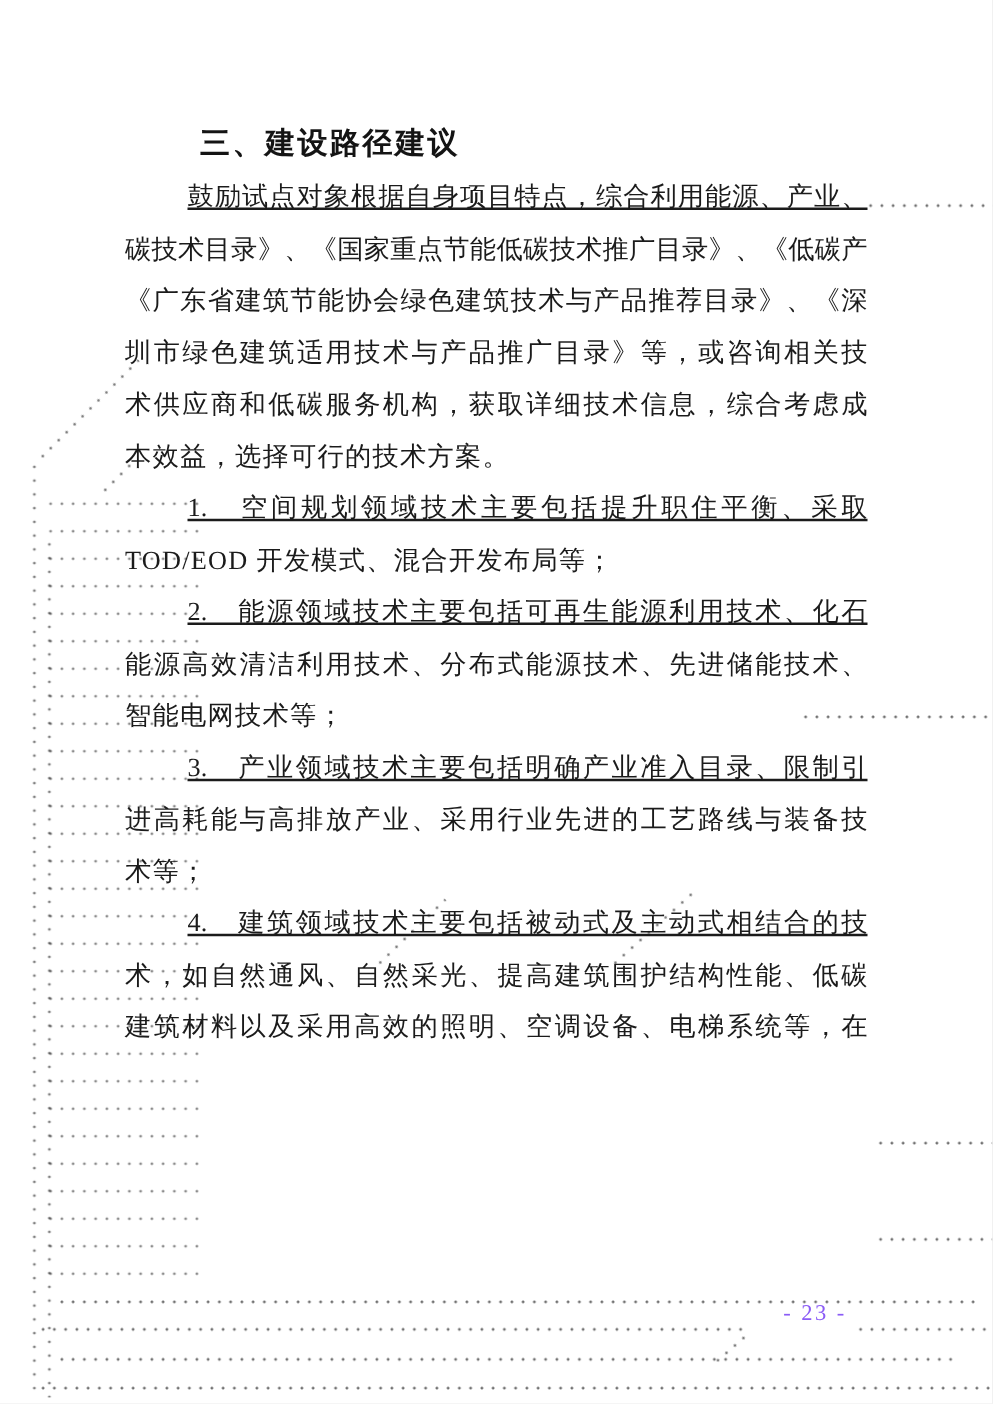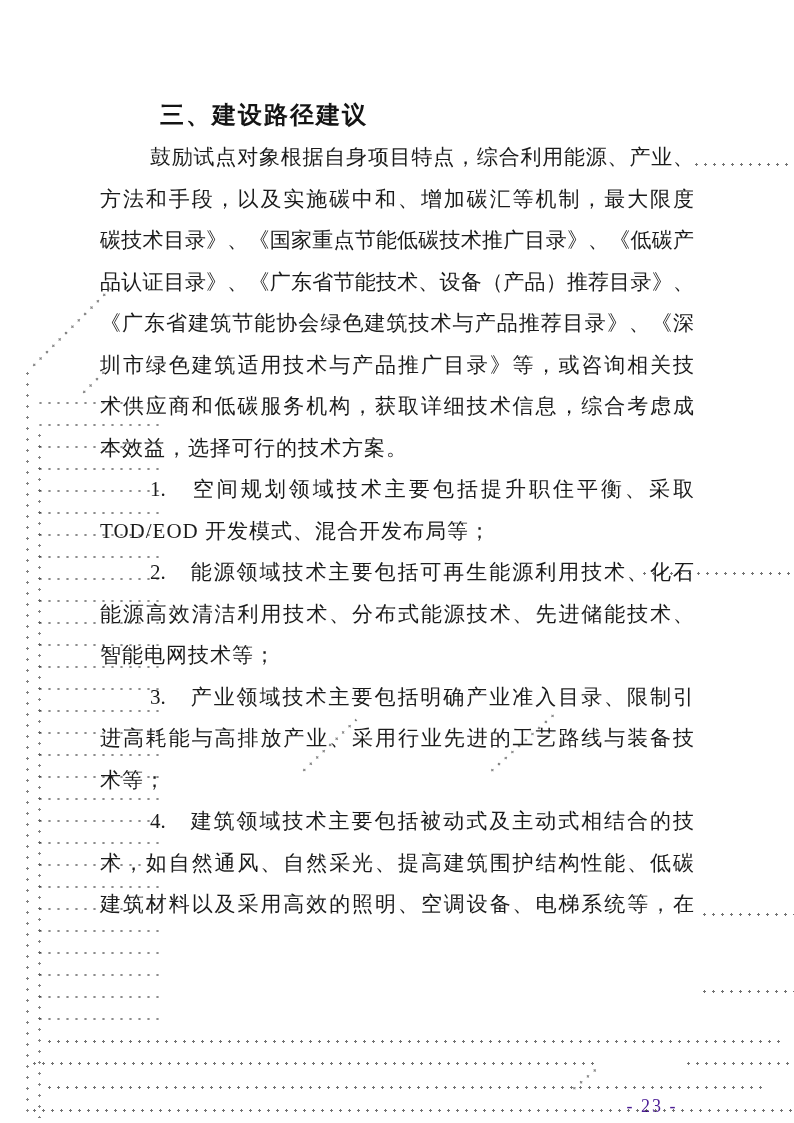--- a/index.html
+++ b/index.html
@@ -28,25 +28,25 @@
     height:41.5px;line-height:41.5px;
     white-space:nowrap;letter-spacing:1px;
   }
   .line.j{
     white-space:normal;
     text-align:justify;
     -moz-text-align-last:justify;
     text-align-last:justify;
     letter-spacing:0;
   }
-  .line.in{text-indent:50px;}
+  .line.in{text-indent:50px;text-decoration:underline;}
   
   .pagenum{
-    position:absolute;left:604px;top:1096px;width:96px;
-    font-size:18px;letter-spacing:2px;text-align:center;color:#4c1d95;
+    position:absolute;left:604px;top:1040px;width:96px;
+    font-size:18px;letter-spacing:2px;text-align:center;color:#8b5cf6;
   }
   
   .hd{position:absolute;height:3px;
       background-image:radial-gradient(circle,rgba(25,25,25,.62) 1px,rgba(0,0,0,0) 1.3px);
       background-size:9px 3px;background-repeat:repeat-x;}
   .vd{position:absolute;width:3px;
       background-image:radial-gradient(circle,rgba(25,25,25,.55) 1px,rgba(0,0,0,0) 1.3px);
       background-size:3px 11px;background-repeat:repeat-y;}
   .grid{position:absolute;
       background-image:radial-gradient(circle,rgba(25,25,25,.5) 1px,rgba(0,0,0,0) 1.3px);
@@ -57,23 +57,21 @@
 </style>
 </head>
 <body>
 
 <div id="page">
 
   <div class="heading">三、建设路径建议</div>
 
   <div class="textblock">
     <div class="line j in">鼓励试点对象根据自身项目特点，综合利用能源、产业、</div>
-    <div class="line j">方法和手段，以及实施碳中和、增加碳汇等机制，最大限度</div>
     <div class="line j">碳技术目录》、《国家重点节能低碳技术推广目录》、《低碳产</div>
-    <div class="line j">品认证目录》、《广东省节能技术、设备（产品）推荐目录》、</div>
     <div class="line j">《广东省建筑节能协会绿色建筑技术与产品推荐目录》、《深</div>
     <div class="line j">圳市绿色建筑适用技术与产品推广目录》等，或咨询相关技</div>
     <div class="line j">术供应商和低碳服务机构，获取详细技术信息，综合考虑成</div>
     <div class="line">本效益，选择可行的技术方案。</div>
     <div class="line j in">1.　空间规划领域技术主要包括提升职住平衡、采取</div>
     <div class="line">TOD/EOD 开发模式、混合开发布局等；</div>
     <div class="line j in">2.　能源领域技术主要包括可再生能源利用技术、化石</div>
     <div class="line j">能源高效清洁利用技术、分布式能源技术、先进储能技术、</div>
     <div class="line">智能电网技术等；</div>
     <div class="line j in">3.　产业领域技术主要包括明确产业准入目录、限制引</div>

